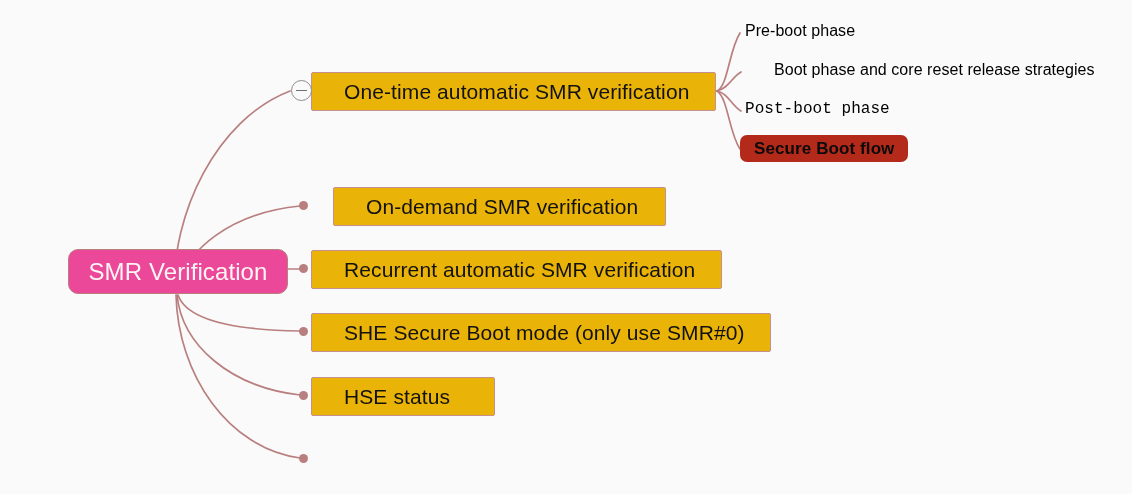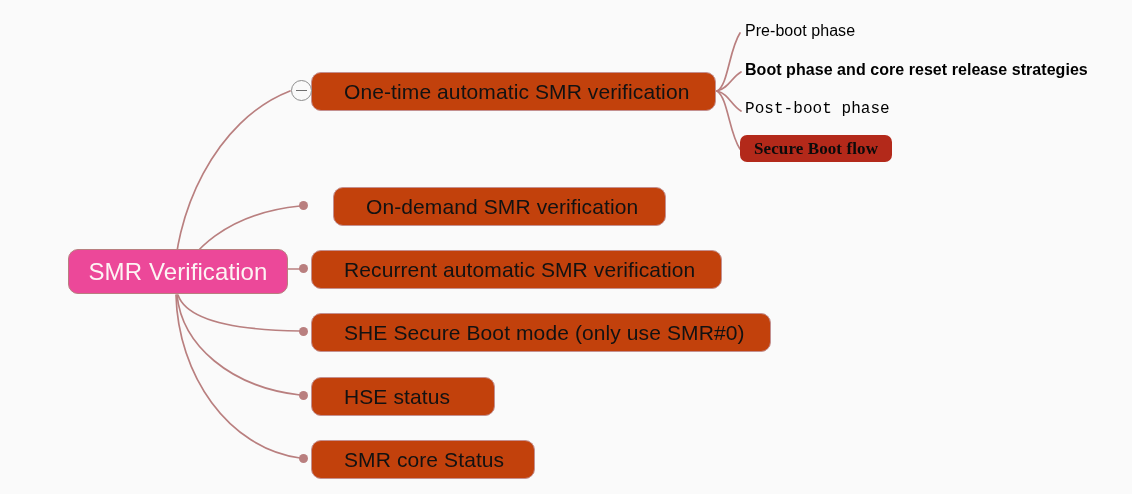--- a/index.html
+++ b/index.html
@@ -44,23 +44,23 @@
   .root-label {
     font-size: 24px;
     color: #fdf4f4;
     letter-spacing: 0.1px;
     white-space: nowrap;
   }
 
   
   .branch-node {
     position: absolute;
-    background: #c2410c;
+    background: #eab308;
     border: 1px solid #c49090;
-    border-radius: 10px;
+    border-radius: 2px;
     box-sizing: border-box;
     display: flex;
     align-items: center;
     z-index: 3;
   }
   .branch-label {
     font-size: 21px;
     color: #121212;
     white-space: nowrap;
     padding-left: 32px;
@@ -160,23 +160,23 @@
   </div>
 
   <div class="toggle-circle" style="left:291px; top:80px;">
     <span class="toggle-minus"></span>
   </div>
   <div class="branch-node" style="left:311px; top:72px; width:405px; height:39px;">
     <span class="branch-label">One-time automatic SMR verification</span>
   </div>
 
   <div class="leaf-text" style="left:745px; top:22px;">Pre-boot phase</div>
-  <div class="leaf-text" style="left:745px; top:61px;font-weight:bold;">Boot phase and core reset release strategies</div>
+  <div class="leaf-text" style="left:774px; top:61px;">Boot phase and core reset release strategies</div>
   <div class="leaf-text" style="left:745px; top:100px;font-family:Liberation Mono, monospace;">Post-boot phase</div>
-  <div class="badge-node" style="left:740px; top:135px; height:27px;font-family:Liberation Serif, serif;">
+  <div class="badge-node" style="left:740px; top:135px; height:27px;">
     <span class="badge-label">Secure Boot flow</span>
   </div>
 
   <div class="edge-dot" style="left:299px; top:201px;"></div>
   <div class="branch-node" style="left:311px; top:187px; width:333px; height:39px;margin-left:22px;">
     <span class="branch-label">On-demand SMR verification</span>
   </div>
 
   <div class="edge-dot" style="left:299px; top:264px;"></div>
   <div class="branch-node" style="left:311px; top:250px; width:411px; height:39px;">
@@ -187,17 +187,14 @@
   <div class="branch-node" style="left:311px; top:313px; width:460px; height:39px;">
     <span class="branch-label">SHE Secure Boot mode (only use SMR#0)</span>
   </div>
 
   <div class="edge-dot" style="left:299px; top:391px;"></div>
   <div class="branch-node" style="left:311px; top:377px; width:184px; height:39px;">
     <span class="branch-label">HSE status</span>
   </div>
 
   <div class="edge-dot" style="left:299px; top:454px;"></div>
-  <div class="branch-node" style="left:311px; top:440px; width:224px; height:39px;">
-    <span class="branch-label">SMR core Status</span>
-  </div>
 
 </div>
 
 </body></html>

